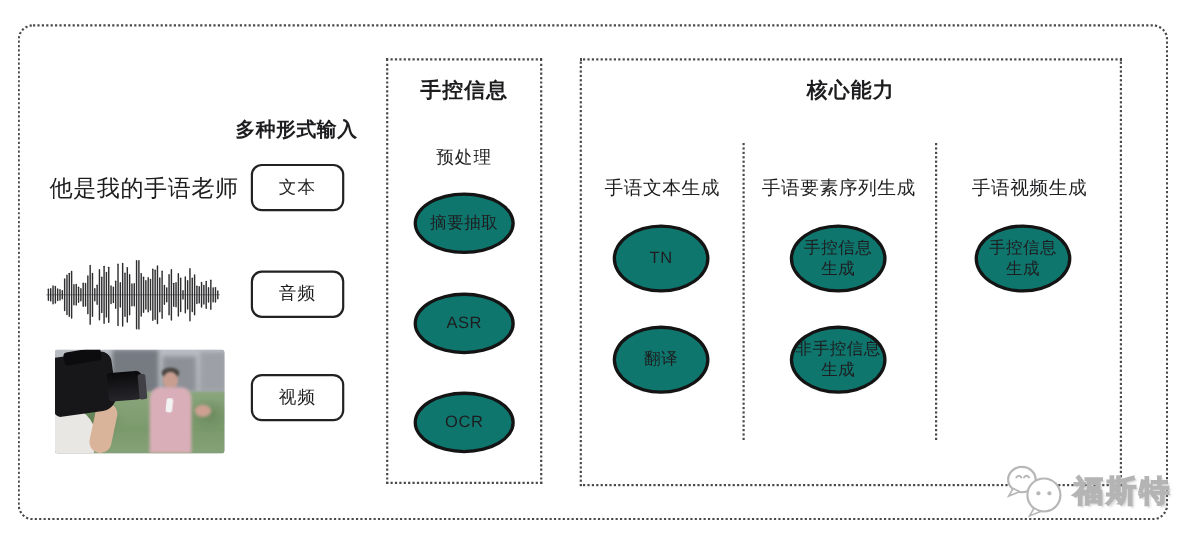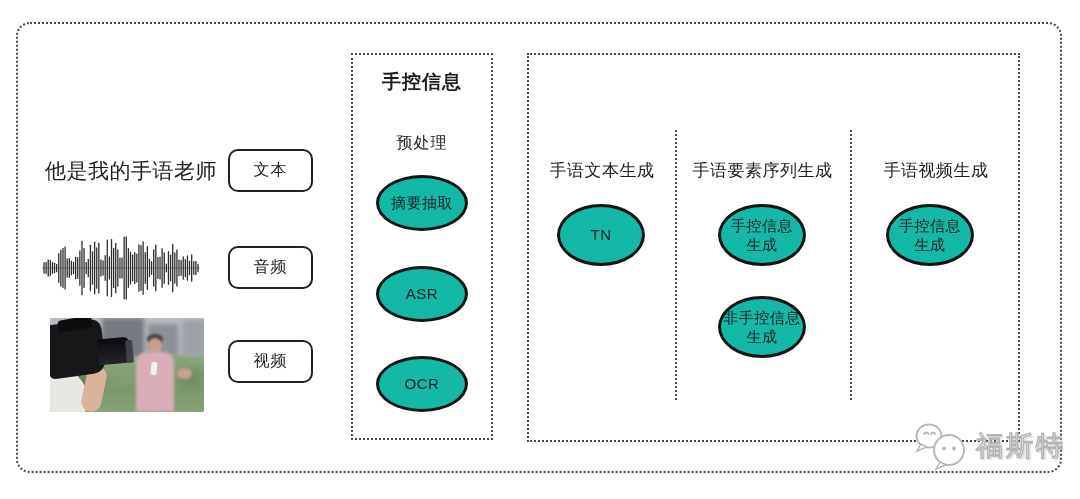--- a/index.html
+++ b/index.html
@@ -40,42 +40,43 @@
   .ph-cam{left:-4px;top:4px;width:58px;height:54px;background:#17171a;border-radius:4px 10px 14px 6px;transform:rotate(-8deg);}
   .ph-camtop{left:8px;top:0;width:34px;height:12px;background:#0c0c0e;border-radius:3px;transform:rotate(-10deg);}
   .ph-lens{left:48px;top:20px;width:32px;height:26px;background:linear-gradient(180deg,#0a0a0c,#26262a);border-radius:3px 6px 6px 3px;transform:rotate(-5deg);}
   .ph-lensring{left:76px;top:22px;width:7px;height:23px;background:#404046;border-radius:2px;transform:rotate(-5deg);}
   
   .scene-box{position:absolute;left:351px;top:53px;width:142px;height:387px;border:2px dotted #4a4a4a;box-sizing:border-box;}
   .core-box{position:absolute;left:527px;top:53px;width:493px;height:389px;border:2px dotted #4a4a4a;box-sizing:border-box;}
   .box-title{position:absolute;left:0;top:14px;width:100%;text-align:center;font-size:19px;font-weight:700;letter-spacing:1px;}
   .scene-sub{position:absolute;left:0;top:78px;width:100%;text-align:center;font-size:16px;letter-spacing:1px;}
   .ellipse{
-    position:absolute;box-sizing:border-box;border:3px solid #141414;border-radius:50%;background:#14b8a6;
+    position:absolute;box-sizing:border-box;border:3px solid #141414;border-radius:50%;background:#0f766e;
     display:flex;align-items:center;justify-content:center;text-align:center;
     font-size:15px;line-height:1.3;white-space:pre-line;letter-spacing:.5px;
   }
   .scene-el{left:50%;transform:translateX(-50%);width:92px;height:56px;}
   .core-el{width:88px;height:62px;}
   .vsep{position:absolute;top:75px;height:270px;width:0;border-left:2px dotted #4a4a4a;}
   .col-header{position:absolute;top:104px;text-align:center;font-size:17px;letter-spacing:.5px;}
   
   .watermark{position:absolute;left:911px;top:421px;display:flex;align-items:center;gap:3px;z-index:5;}
   .wm-text{
-    font-size:27px;font-weight:400;letter-spacing:3px;color:#ffffff;
+    font-size:27px;font-weight:700;letter-spacing:3px;color:#ffffff;
     -webkit-text-stroke:1.4px #b4b4b4;
     text-shadow:2px 2px 2px rgba(150,150,150,.4);
   }
 </style>
 </head>
 <body>
 
 <div class="stage">
   <div class="outer-border"></div>
 
+  <div class="inp-title">多种形式输入</div>
   <div class="sentence">他是我的手语老师</div>
 
   <svg id="waveform" class="waveform" viewBox="0 0 158 70">
       <g stroke="#2e2e30" stroke-width="1.3" stroke-linecap="round">
         <line x1="2.00" y1="29.96" x2="2.00" y2="40.04"></line>
         <line x1="4.11" y1="29.45" x2="4.11" y2="40.55"></line>
         <line x1="6.22" y1="26.89" x2="6.22" y2="43.11"></line>
         <line x1="8.33" y1="27.46" x2="8.33" y2="42.54"></line>
         <line x1="10.44" y1="29.74" x2="10.44" y2="40.26"></line>
         <line x1="12.55" y1="30.31" x2="12.55" y2="39.69"></line>
@@ -184,28 +185,30 @@
 
   <div class="scene-box">
     <div class="box-title">手控信息</div>
     <div class="scene-sub">预处理</div>
     <div class="ellipse scene-el" style="top:120px">摘要抽取</div>
     <div class="ellipse scene-el" style="top:211px">ASR</div>
     <div class="ellipse scene-el" style="top:301px">OCR</div>
   </div>
 
   <div class="core-box">
+    <div class="box-title">核心能力</div>
     <div class="vsep" style="left:146px"></div>
     <div class="vsep" style="left:321px"></div>
 
     <div class="col-header" style="left:0;width:146px">手语文本生成</div>
     <div class="col-header" style="left:321px;width:172px">手语视频生成</div>
     <div class="col-header" style="left:146px;width:175px">手语要素序列生成</div>
 
     <div class="ellipse core-el" style="left:28px;top:149px">TN</div>
+    <div class="ellipse core-el" style="left:28px;top:241px">翻译</div>
     <div class="ellipse core-el" style="left:189px;top:149px">手控信息
 生成</div>
     <div class="ellipse core-el" style="left:189px;top:241px">非手控信息
 生成</div>
     <div class="ellipse core-el" style="left:357px;top:149px">手控信息
 生成</div>
   </div>
 
   <div class="watermark">
     <svg width="62" height="50" viewBox="0 0 62 50">

